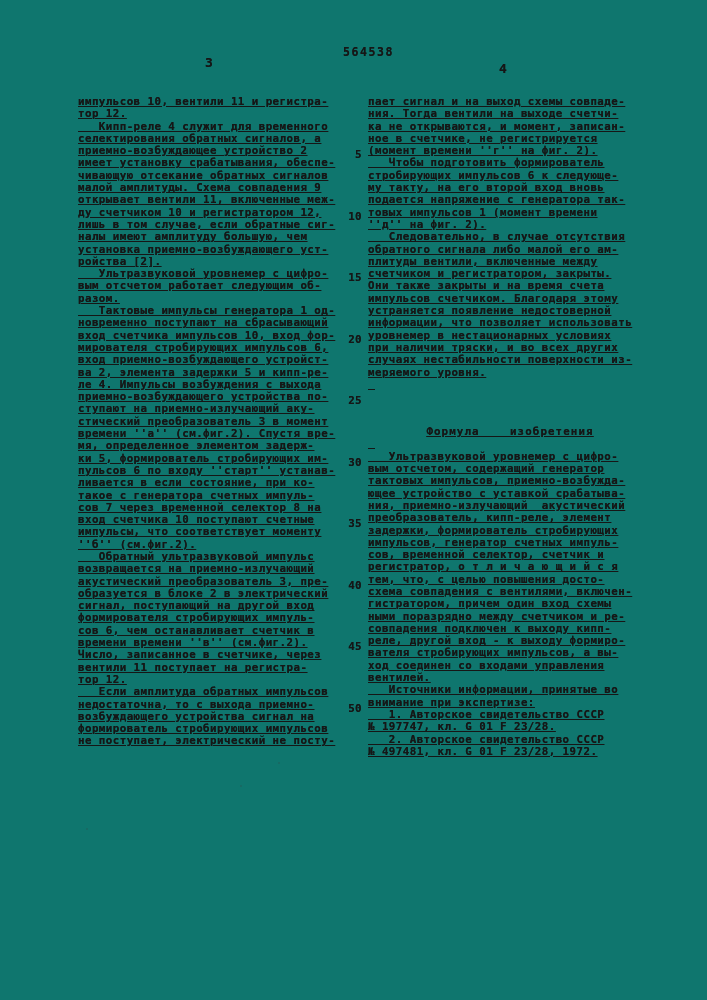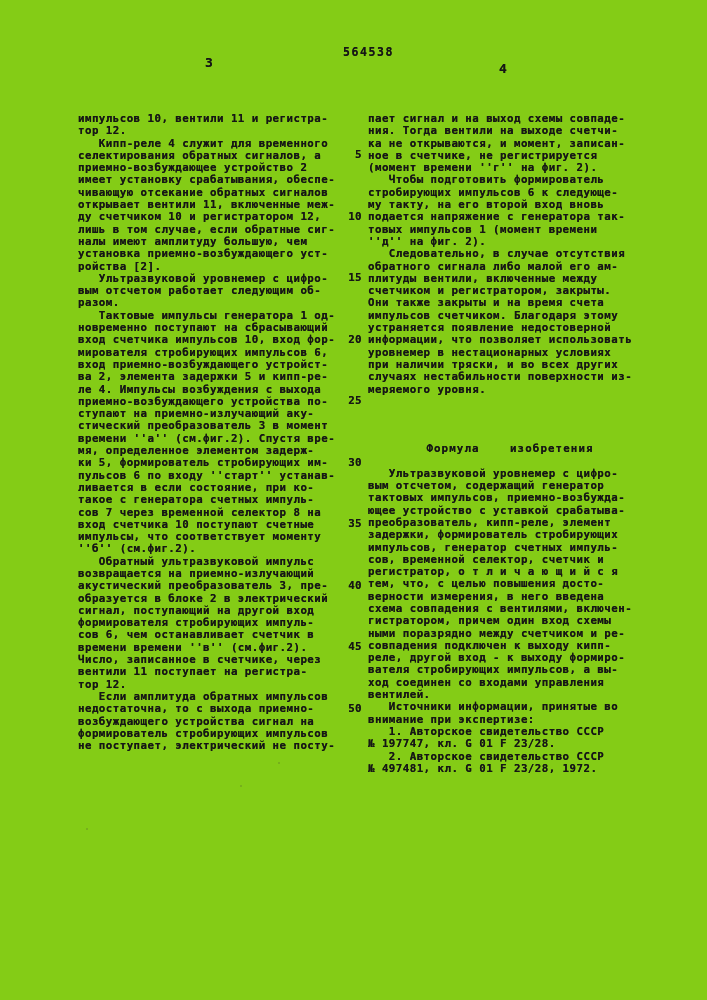--- a/index.html
+++ b/index.html
@@ -29,21 +29,22 @@
   .page-num {
     position: absolute;
     font-size: 13px;
     font-weight: bold;
     text-shadow: 0 0 0.4px rgba(22,22,22,0.75);
   }
   .page-num-left  { top: 55px;  left: 205px; }
   .page-num-right { top: 61px;  left: 499px; }
   .text-column {
     position: absolute;
-    top: 113px;
+    top: 96px;
+    text-decoration: underline;
   }
   .col-left  { left: 78px;  width: 278px; }
   .col-right { left: 368px; width: 284px; }
   .tline {
     white-space: pre;
     font-size: 10.8px;
     line-height: 12.3px;
     height: 12.3px;
     letter-spacing: 0.45px;
     font-weight: bold;
@@ -69,36 +70,37 @@
   .speckle {
     position: absolute;
     width: 2px; height: 2px;
     background: rgba(60,60,60,0.25);
     border-radius: 50%;
   }
 </style>
 </head>
 <body>
 
-<div class="page" style="background: #84cc16; color: rgb(22, 22, 22);">
+<div class="page" style="background: #0f766e; color: rgb(22, 22, 22);">
 
   <div class="patent-number">564538</div>
 
   <div class="page-num page-num-left">3</div>
 
   <div class="page-num page-num-right">4</div>
 
   <div class="text-column col-left">
       <div class="tline">импульсов 10, вентили 11 и регистра-</div>
       <div class="tline">тор 12.</div>
       <div class="tline">   Кипп-реле 4 служит для временного</div>
       <div class="tline">селектирования обратных сигналов, а</div>
       <div class="tline">приемно-возбуждающее устройство 2</div>
       <div class="tline">имеет установку срабатывания, обеспе-</div>
       <div class="tline">чивающую отсекание обратных сигналов</div>
+      <div class="tline">малой амплитуды. Схема совпадения 9</div>
       <div class="tline">открывает вентили 11, включенные меж-</div>
       <div class="tline">ду счетчиком 10 и регистратором 12,</div>
       <div class="tline">лишь в том случае, если обратные сиг-</div>
       <div class="tline">налы имеют амплитуду большую, чем</div>
       <div class="tline">установка приемно-возбуждающего уст-</div>
       <div class="tline">ройства [2].</div>
       <div class="tline">   Ультразвуковой уровнемер с цифро-</div>
       <div class="tline">вым отсчетом работает следующим об-</div>
       <div class="tline">разом.</div>
       <div class="tline">   Тактовые импульсы генератора 1 од-</div>
@@ -163,27 +165,27 @@
       <div class="tline">при наличии тряски, и во всех других</div>
       <div class="tline">случаях нестабильности поверхности из-</div>
       <div class="tline">меряемого уровня.</div>
       <div class="tline"> </div>
       <div class="tline heading">Формула    изобретения</div>
       <div class="tline"> </div>
       <div class="tline">   Ультразвуковой уровнемер с цифро-</div>
       <div class="tline">вым отсчетом, содержащий генератор</div>
       <div class="tline">тактовых импульсов, приемно-возбужда-</div>
       <div class="tline">ющее устройство с уставкой срабатыва-</div>
+      <div class="tline">ния, приемно-излучающий  акустический</div>
       <div class="tline">преобразователь, кипп-реле, элемент</div>
       <div class="tline">задержки, формирователь стробирующих</div>
       <div class="tline">импульсов, генератор счетных импуль-</div>
       <div class="tline">сов, временной селектор, счетчик и</div>
       <div class="tline">регистратор, о т л и ч а ю щ и й с я</div>
       <div class="tline">тем, что, с целью повышения досто-</div>
-      <div class="tline">верности измерения, в него введена</div>
       <div class="tline">схема совпадения с вентилями, включен-</div>
       <div class="tline">гистратором, причем один вход схемы</div>
       <div class="tline">ными поразрядно между счетчиком и ре-</div>
       <div class="tline">совпадения подключен к выходу кипп-</div>
       <div class="tline">реле, другой вход - к выходу формиро-</div>
       <div class="tline">вателя стробирующих импульсов, а вы-</div>
       <div class="tline">ход соединен со входами управления</div>
       <div class="tline">вентилей.</div>
       <div class="tline">   Источники информации, принятые во</div>
       <div class="tline">внимание при экспертизе:</div>

